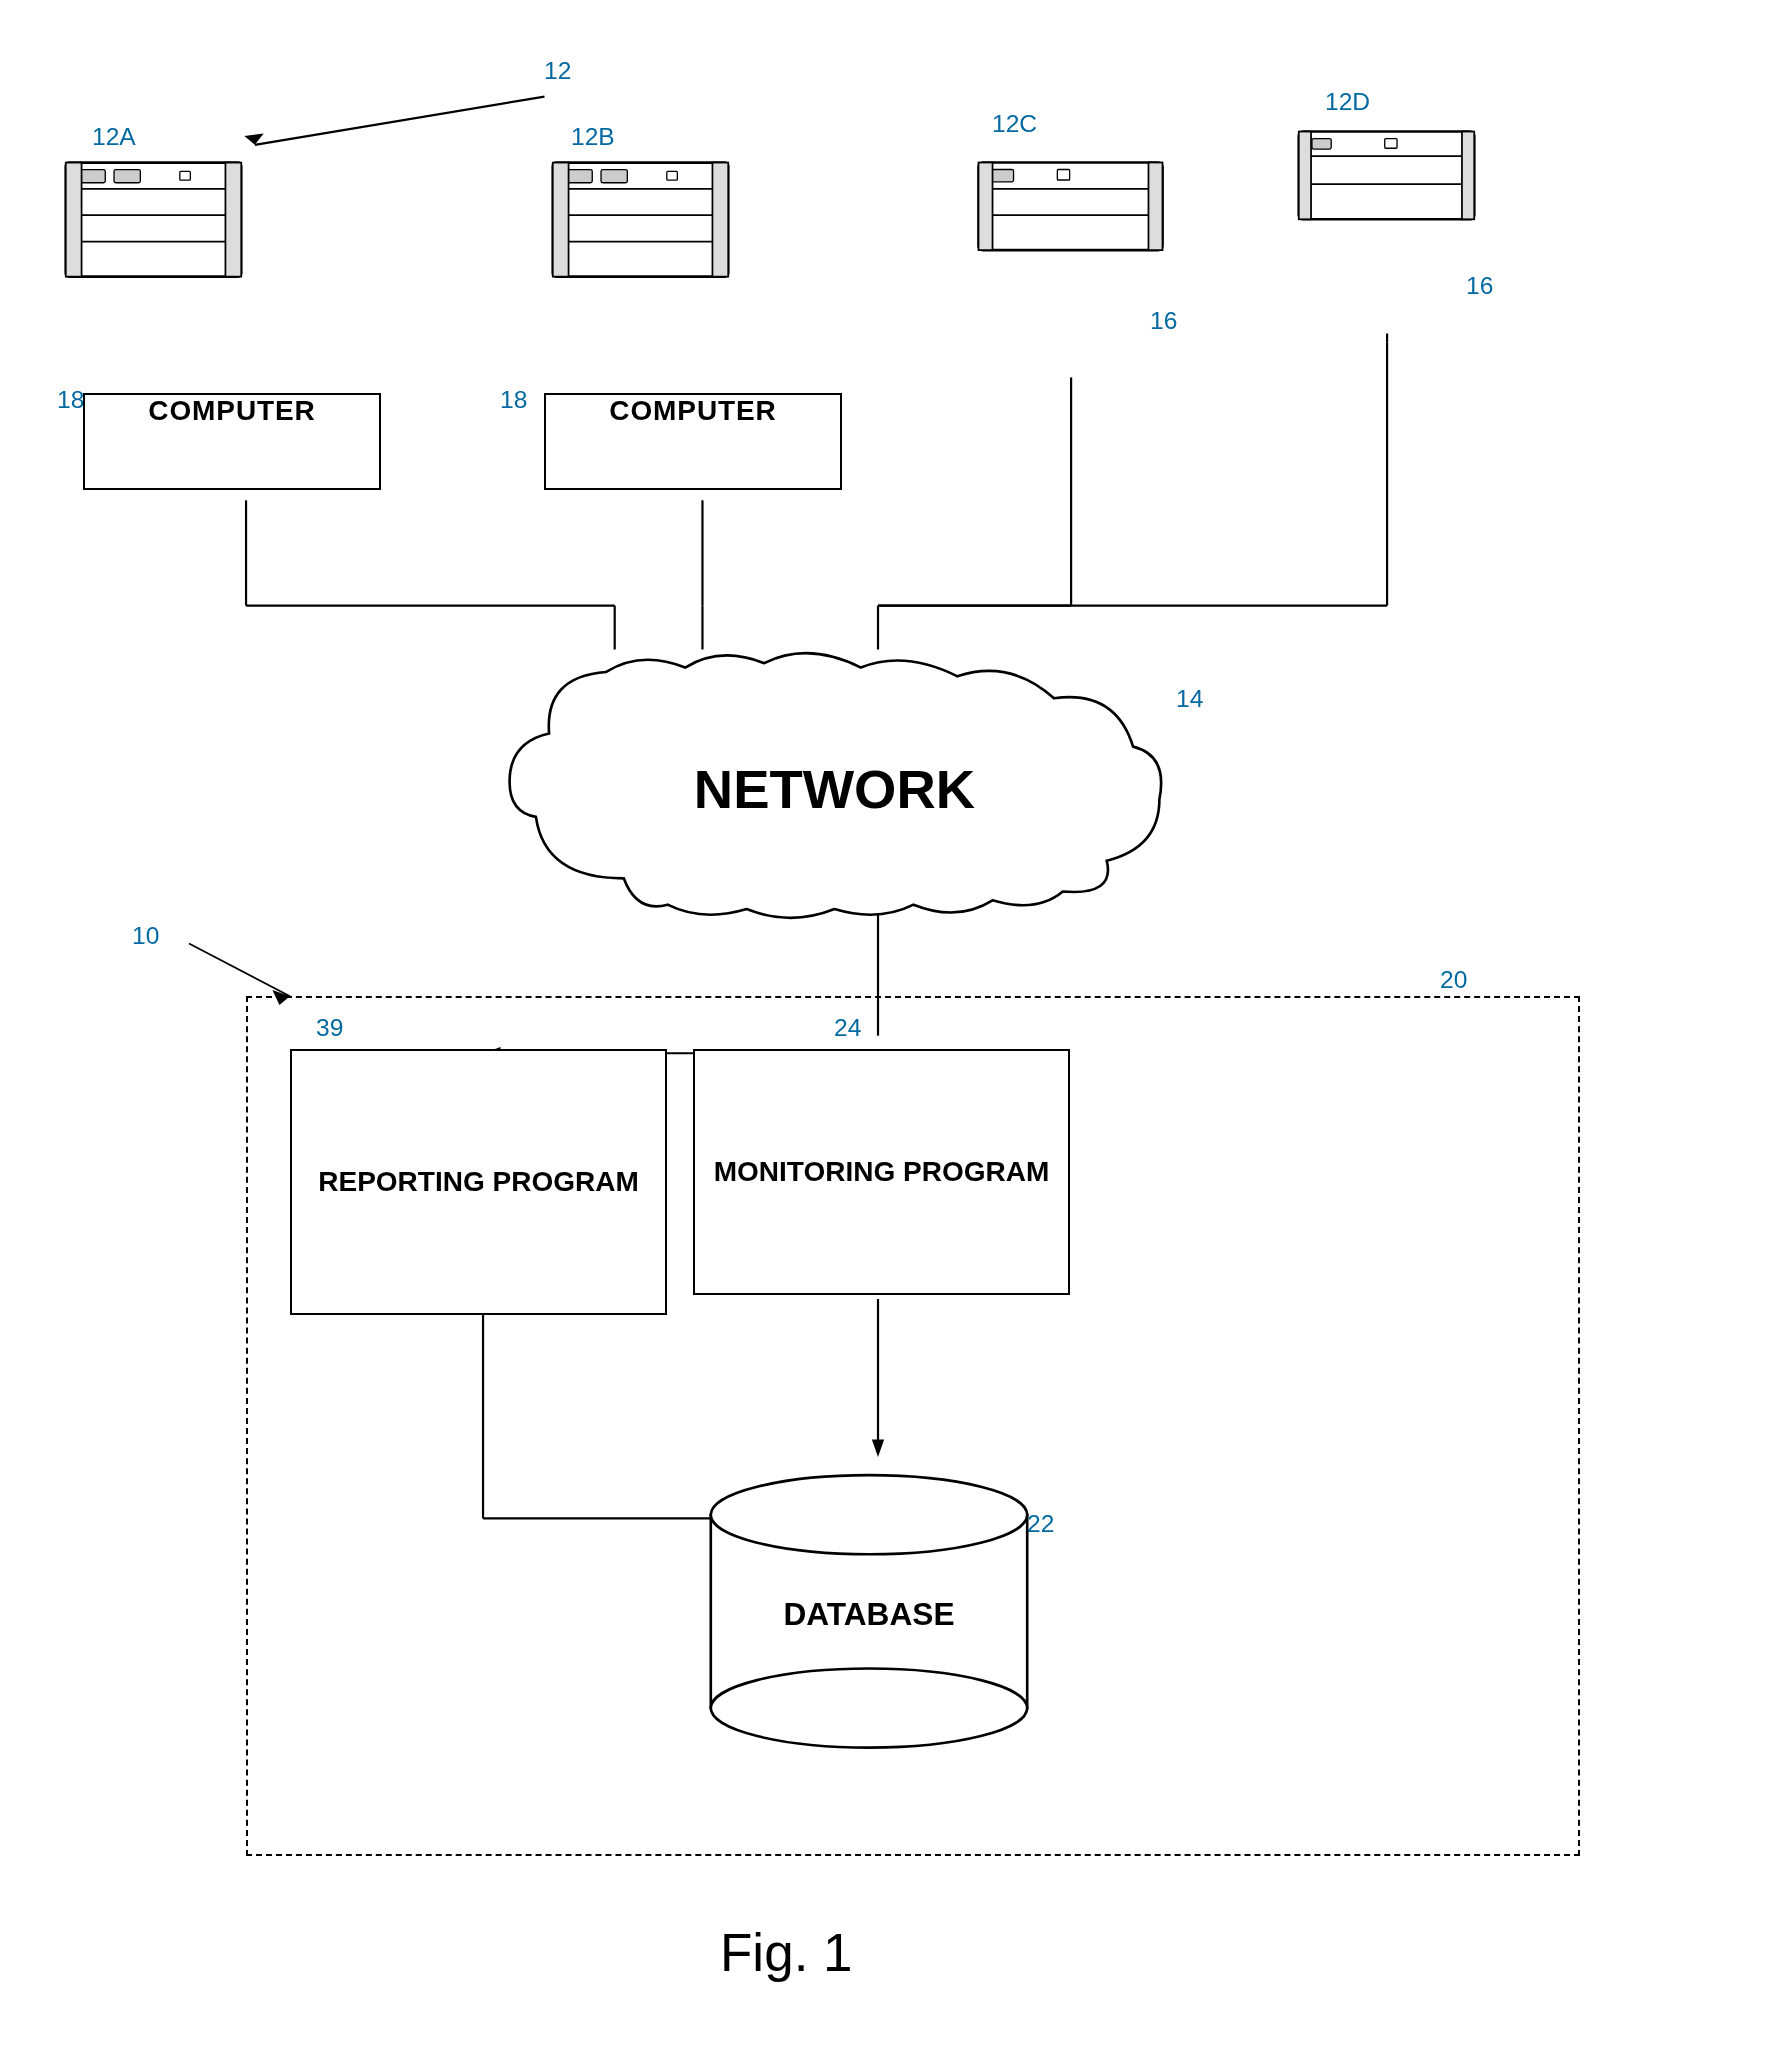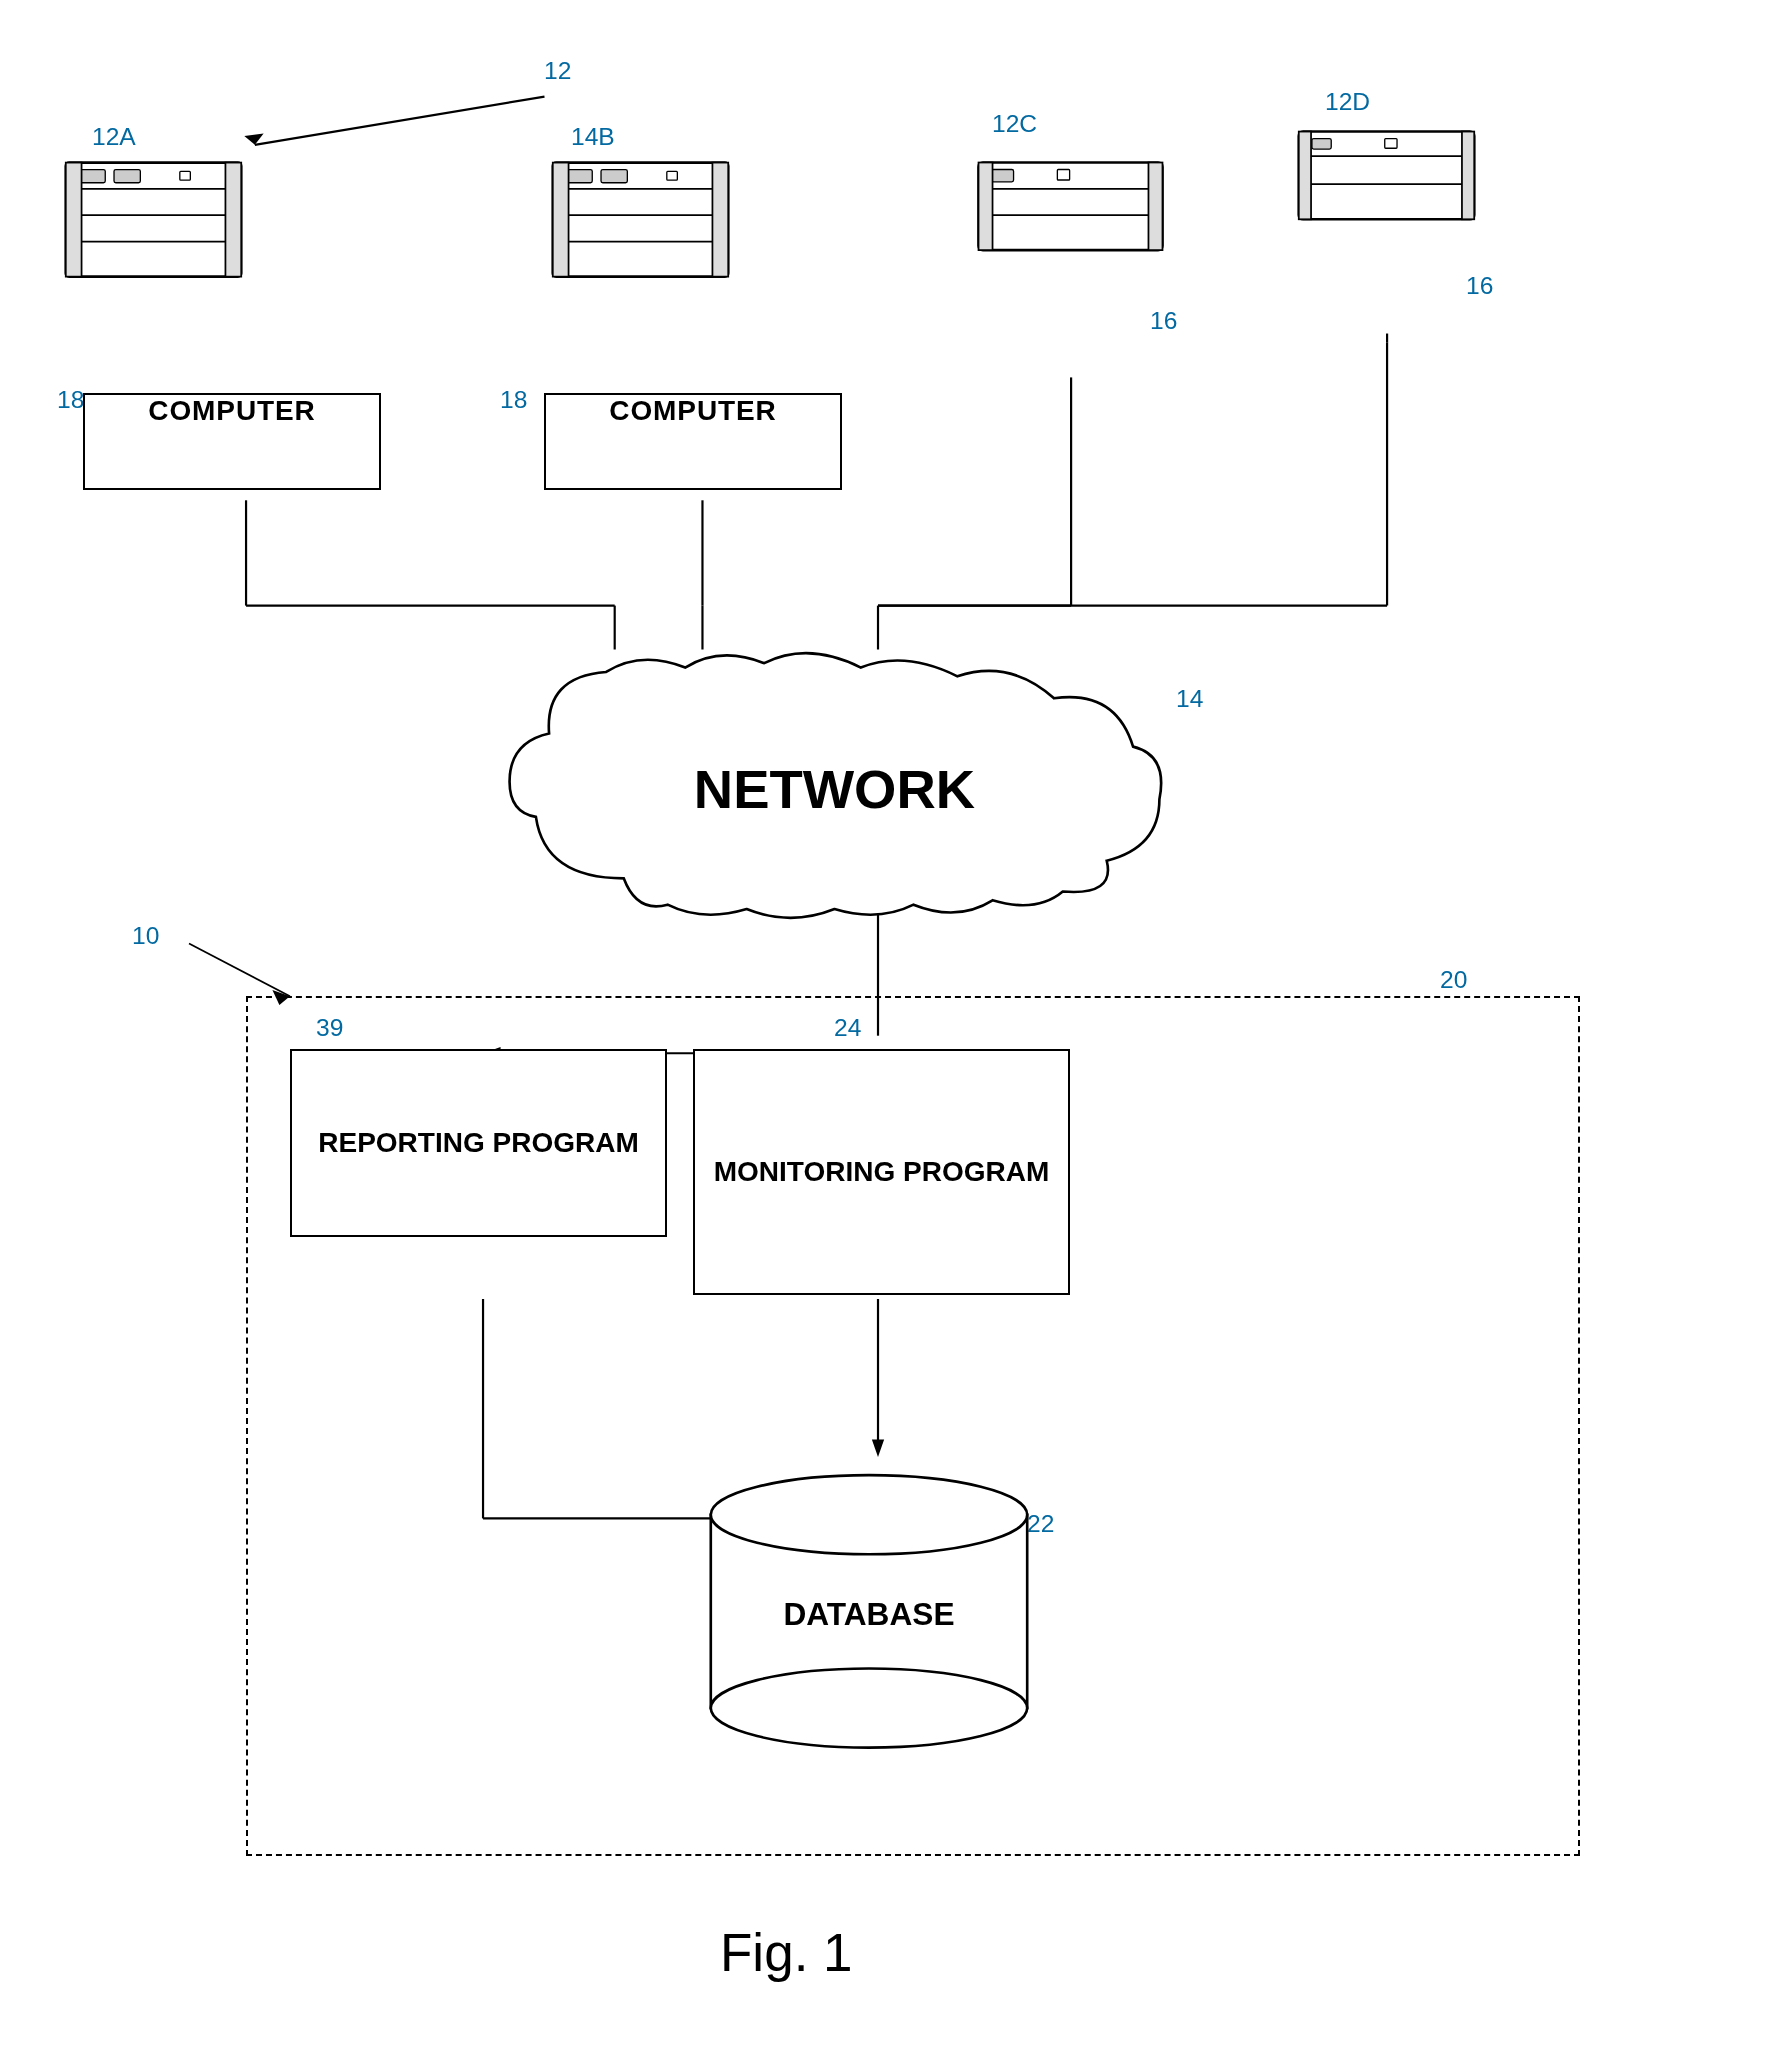--- a/index.html
+++ b/index.html
@@ -168,21 +168,21 @@
       <rect x="192" y="20" width="18" height="130" fill="#ddd" stroke="#000" stroke-width="2"></rect>
     </svg>
   </div>
 
   <div class="ref-label" style="left:57px; top:386px;">18</div>
 
   <div class="computer-box" style="left:83px; top:393px; width:298px; height:97px;">
     <span>COMPUTER</span>
   </div>
 
-  <div class="ref-label" style="left:571px; top:123px;">14B</div>
+  <div class="ref-label" style="left:571px; top:123px;">12B</div>
 
   <div class="server-icon" style="left:544px; top:145px; width:193px; height:158px;">
     <svg viewBox="0 0 220 180" xmlns="http://www.w3.org/2000/svg">
       <rect x="10" y="20" width="200" height="130" rx="4" fill="#fff" stroke="#000" stroke-width="3"></rect>
       <line x1="10" y1="50" x2="210" y2="50" stroke="#000" stroke-width="2"></line>
       <line x1="10" y1="80" x2="210" y2="80" stroke="#000" stroke-width="2"></line>
       <line x1="10" y1="110" x2="210" y2="110" stroke="#000" stroke-width="2"></line>
       <rect x="25" y="28" width="30" height="15" rx="2" fill="#ccc" stroke="#000" stroke-width="1.5"></rect>
       <rect x="65" y="28" width="30" height="15" rx="2" fill="#ccc" stroke="#000" stroke-width="1.5"></rect>
       <rect x="140" y="30" width="12" height="10" rx="1" fill="#fff" stroke="#000" stroke-width="1.5"></rect>
@@ -262,21 +262,21 @@
   </div>
 
   <div class="ref-label" style="left:132px; top:922px;">10</div>
 
   <div class="ref-label" style="left:1440px; top:966px;text-align:center;">20</div>
 
   <div class="dashed-box" style="left:246px; top:996px; width:1334px; height:860px;"></div>
 
   <div class="ref-label" style="left:316px; top:1014px;">39</div>
 
-  <div class="program-box" style="left:290px; top:1049px; width:377px; height:188px;">
+  <div class="program-box" style="left:290px; top:1049px; width:377px; height:266px;">
     <span>REPORTING
 PROGRAM</span>
   </div>
 
   <div class="ref-label" style="left:834px; top:1014px;">24</div>
 
   <div class="program-box" style="left:693px; top:1049px; width:377px; height:246px;">
     <span>MONITORING
 PROGRAM</span>
   </div>

